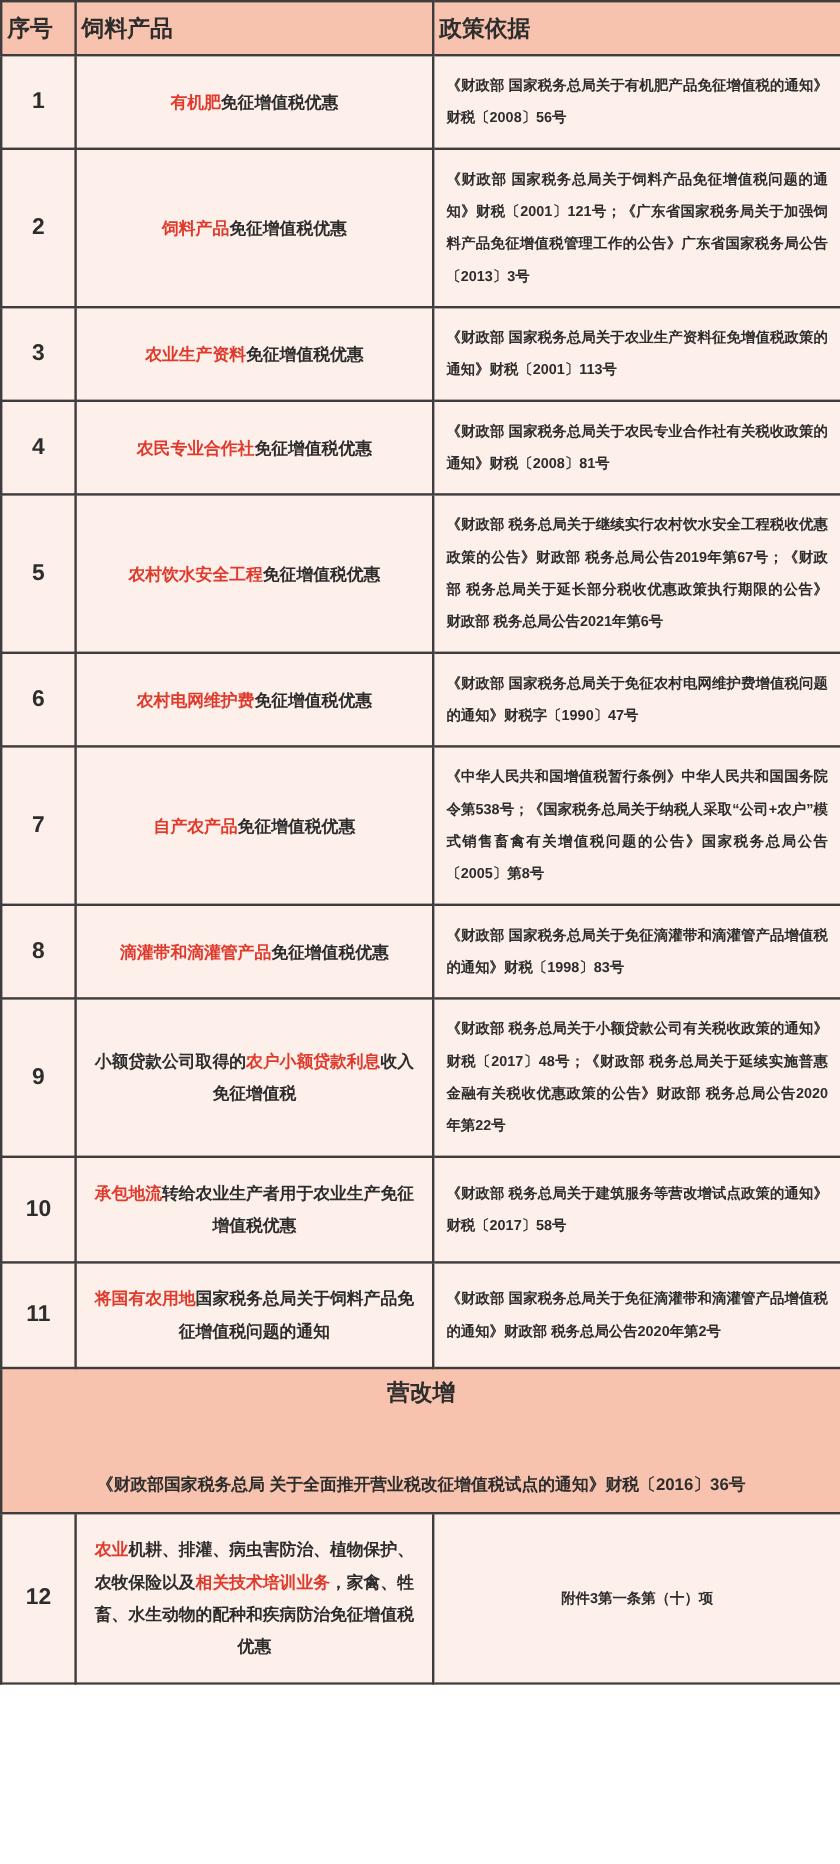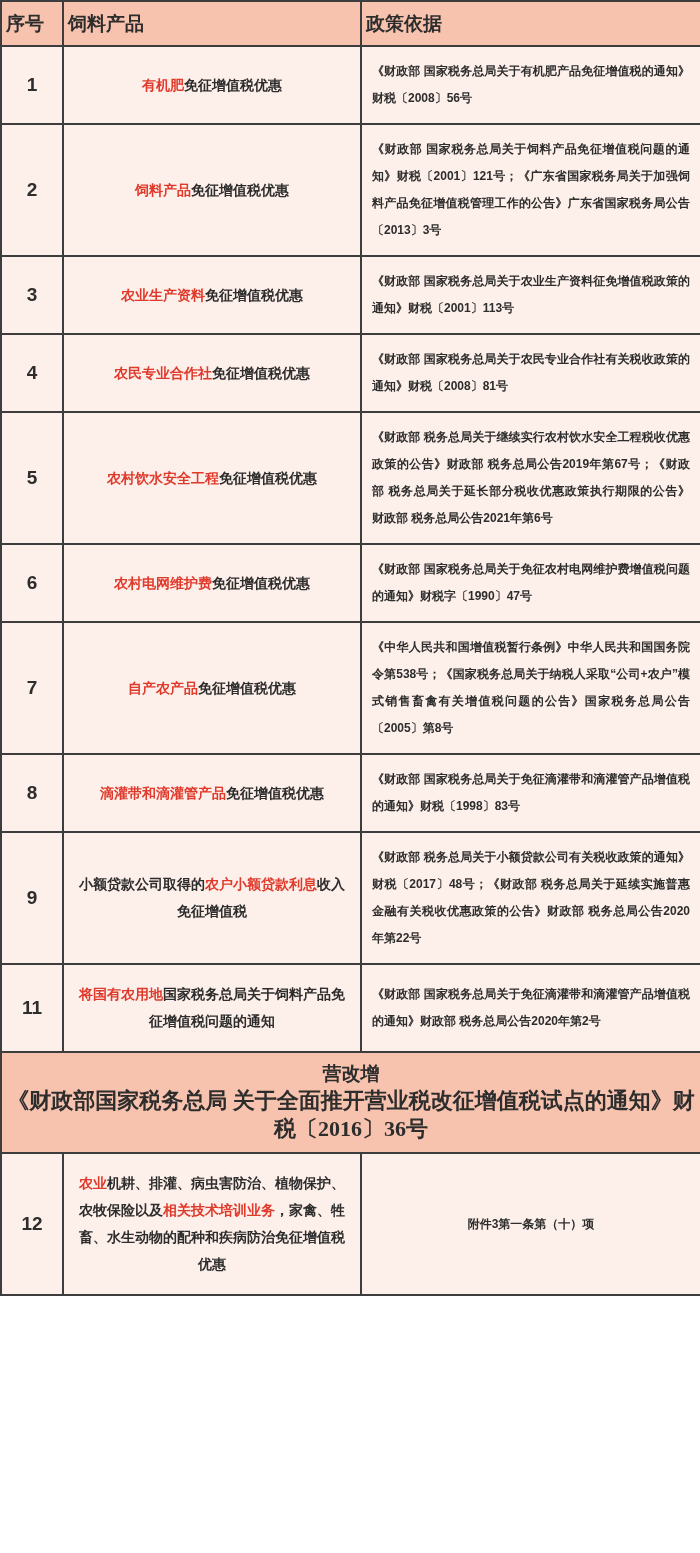--- a/index.html
+++ b/index.html
@@ -53,29 +53,29 @@
     line-height:27px;
     padding:11px 10px;
   }
   .section2 .cell-basis{
     text-align:center;
   }
   .banner-cell{
     background:var(--header-bg);
     text-align:center;
     padding:7px 4px 9px 4px;
-    font-family:Liberation Serif, serif;
   }
   .banner-title{
     font-size:19px;
     line-height:27px;
   }
   .banner-subtitle{
-    font-size:22px;
+    font-size:14px;
     line-height:28px;
+    margin-top:48px;
   }
 </style>
 </head>
 <body>
 
 <div class="page">
   <table class="tax-table">
     <colgroup>
       <col style="width:62px">
       <col style="width:298px">
@@ -128,20 +128,25 @@
     <td class="cell-no">8</td>
     <td class="cell-content"><span class="hl">滴灌带和滴灌管产品</span><span>免征增值税优惠</span></td>
     <td class="cell-basis">《财政部 国家税务总局关于免征滴灌带和滴灌管产品增值税的通知》财税〔1998〕83号</td>
   </tr>
         <tr>
     <td class="cell-no">9</td>
     <td class="cell-content"><span>小额贷款公司取得的</span><span class="hl">农户小额贷款利息</span><span>收入免征增值税</span></td>
     <td class="cell-basis">《财政部 税务总局关于小额贷款公司有关税收政策的通知》财税〔2017〕48号；《财政部 税务总局关于延续实施普惠金融有关税收优惠政策的公告》财政部 税务总局公告2020年第22号</td>
   </tr>
         <tr>
+    <td class="cell-no">10</td>
+    <td class="cell-content"><span class="hl">承包地流</span><span>转给农业生产者用于农业生产免征增值税优惠</span></td>
+    <td class="cell-basis">《财政部 税务总局关于建筑服务等营改增试点政策的通知》财税〔2017〕58号</td>
+  </tr>
+        <tr>
     <td class="cell-no">11</td>
     <td class="cell-content"><span class="hl">将国有农用地</span><span>国家税务总局关于饲料产品免征增值税问题的通知</span></td>
     <td class="cell-basis">《财政部 国家税务总局关于免征滴灌带和滴灌管产品增值税的通知》财政部 税务总局公告2020年第2号</td>
   </tr>
       </tbody>
     <tbody>
       <tr>
         <td colspan="3" class="banner-cell">
           <div class="banner-title">营改增</div>
           <div class="banner-subtitle">《财政部国家税务总局 关于全面推开营业税改征增值税试点的通知》财税〔2016〕36号</div>

